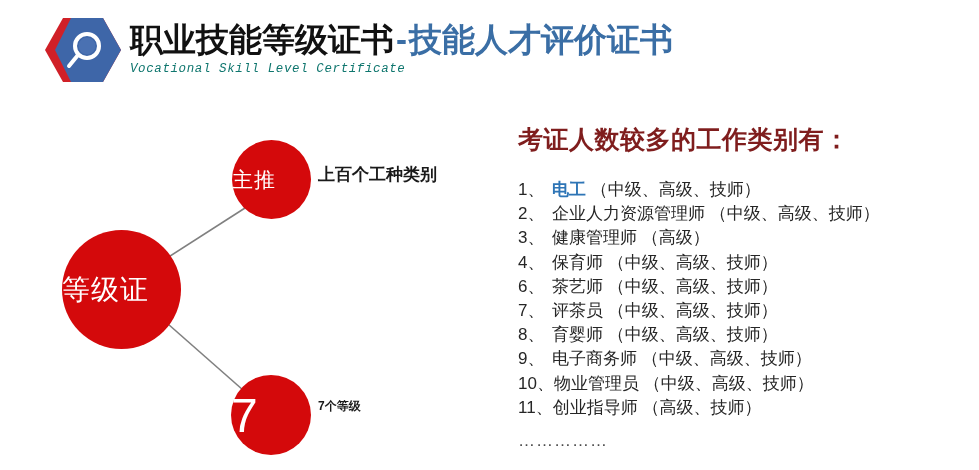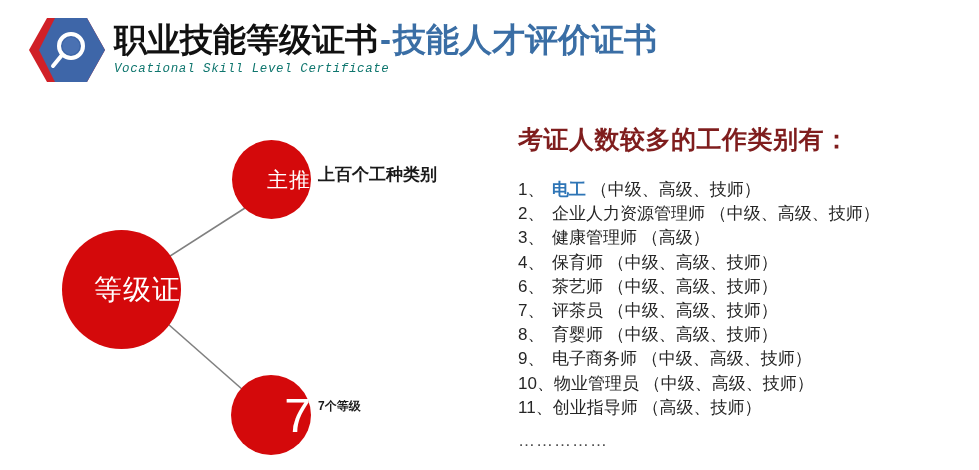--- a/index.html
+++ b/index.html
@@ -13,21 +13,21 @@
     height: 470px;
     position: relative;
     overflow: hidden;
     font-family: "Liberation Sans", "DejaVu Sans", sans-serif;
     color: #1a1a1a;
   }
 
   
   #header {
     position: absolute;
-    left: 0; top: 0;
+    left: 16px; top: 0;
     width: 899px; height: 100px;
   }
   #logo {
     position: absolute;
     left: 27px; top: 14px;
     width: 80px; height: 72px;
   }
   #logo svg { display: block; width: 80px; height: 72px; }
 
   #title-block {
@@ -65,21 +65,21 @@
     left: 0; top: 0;
     width: 500px; height: 370px;
   }
   .node {
     position: absolute;
     border-radius: 50%;
     background: #D4090B;
     color: #ffffff;
     display: flex;
     align-items: center;
-    justify-content: flex-end;
+    justify-content: flex-start;
     text-align: center;
     box-sizing: border-box;
   }
   #node-main {
     left: 62px; top: 130px;
     width: 119px; height: 119px;
     font-size: 28px;
     letter-spacing: 1px;
   }
   #node-top {

